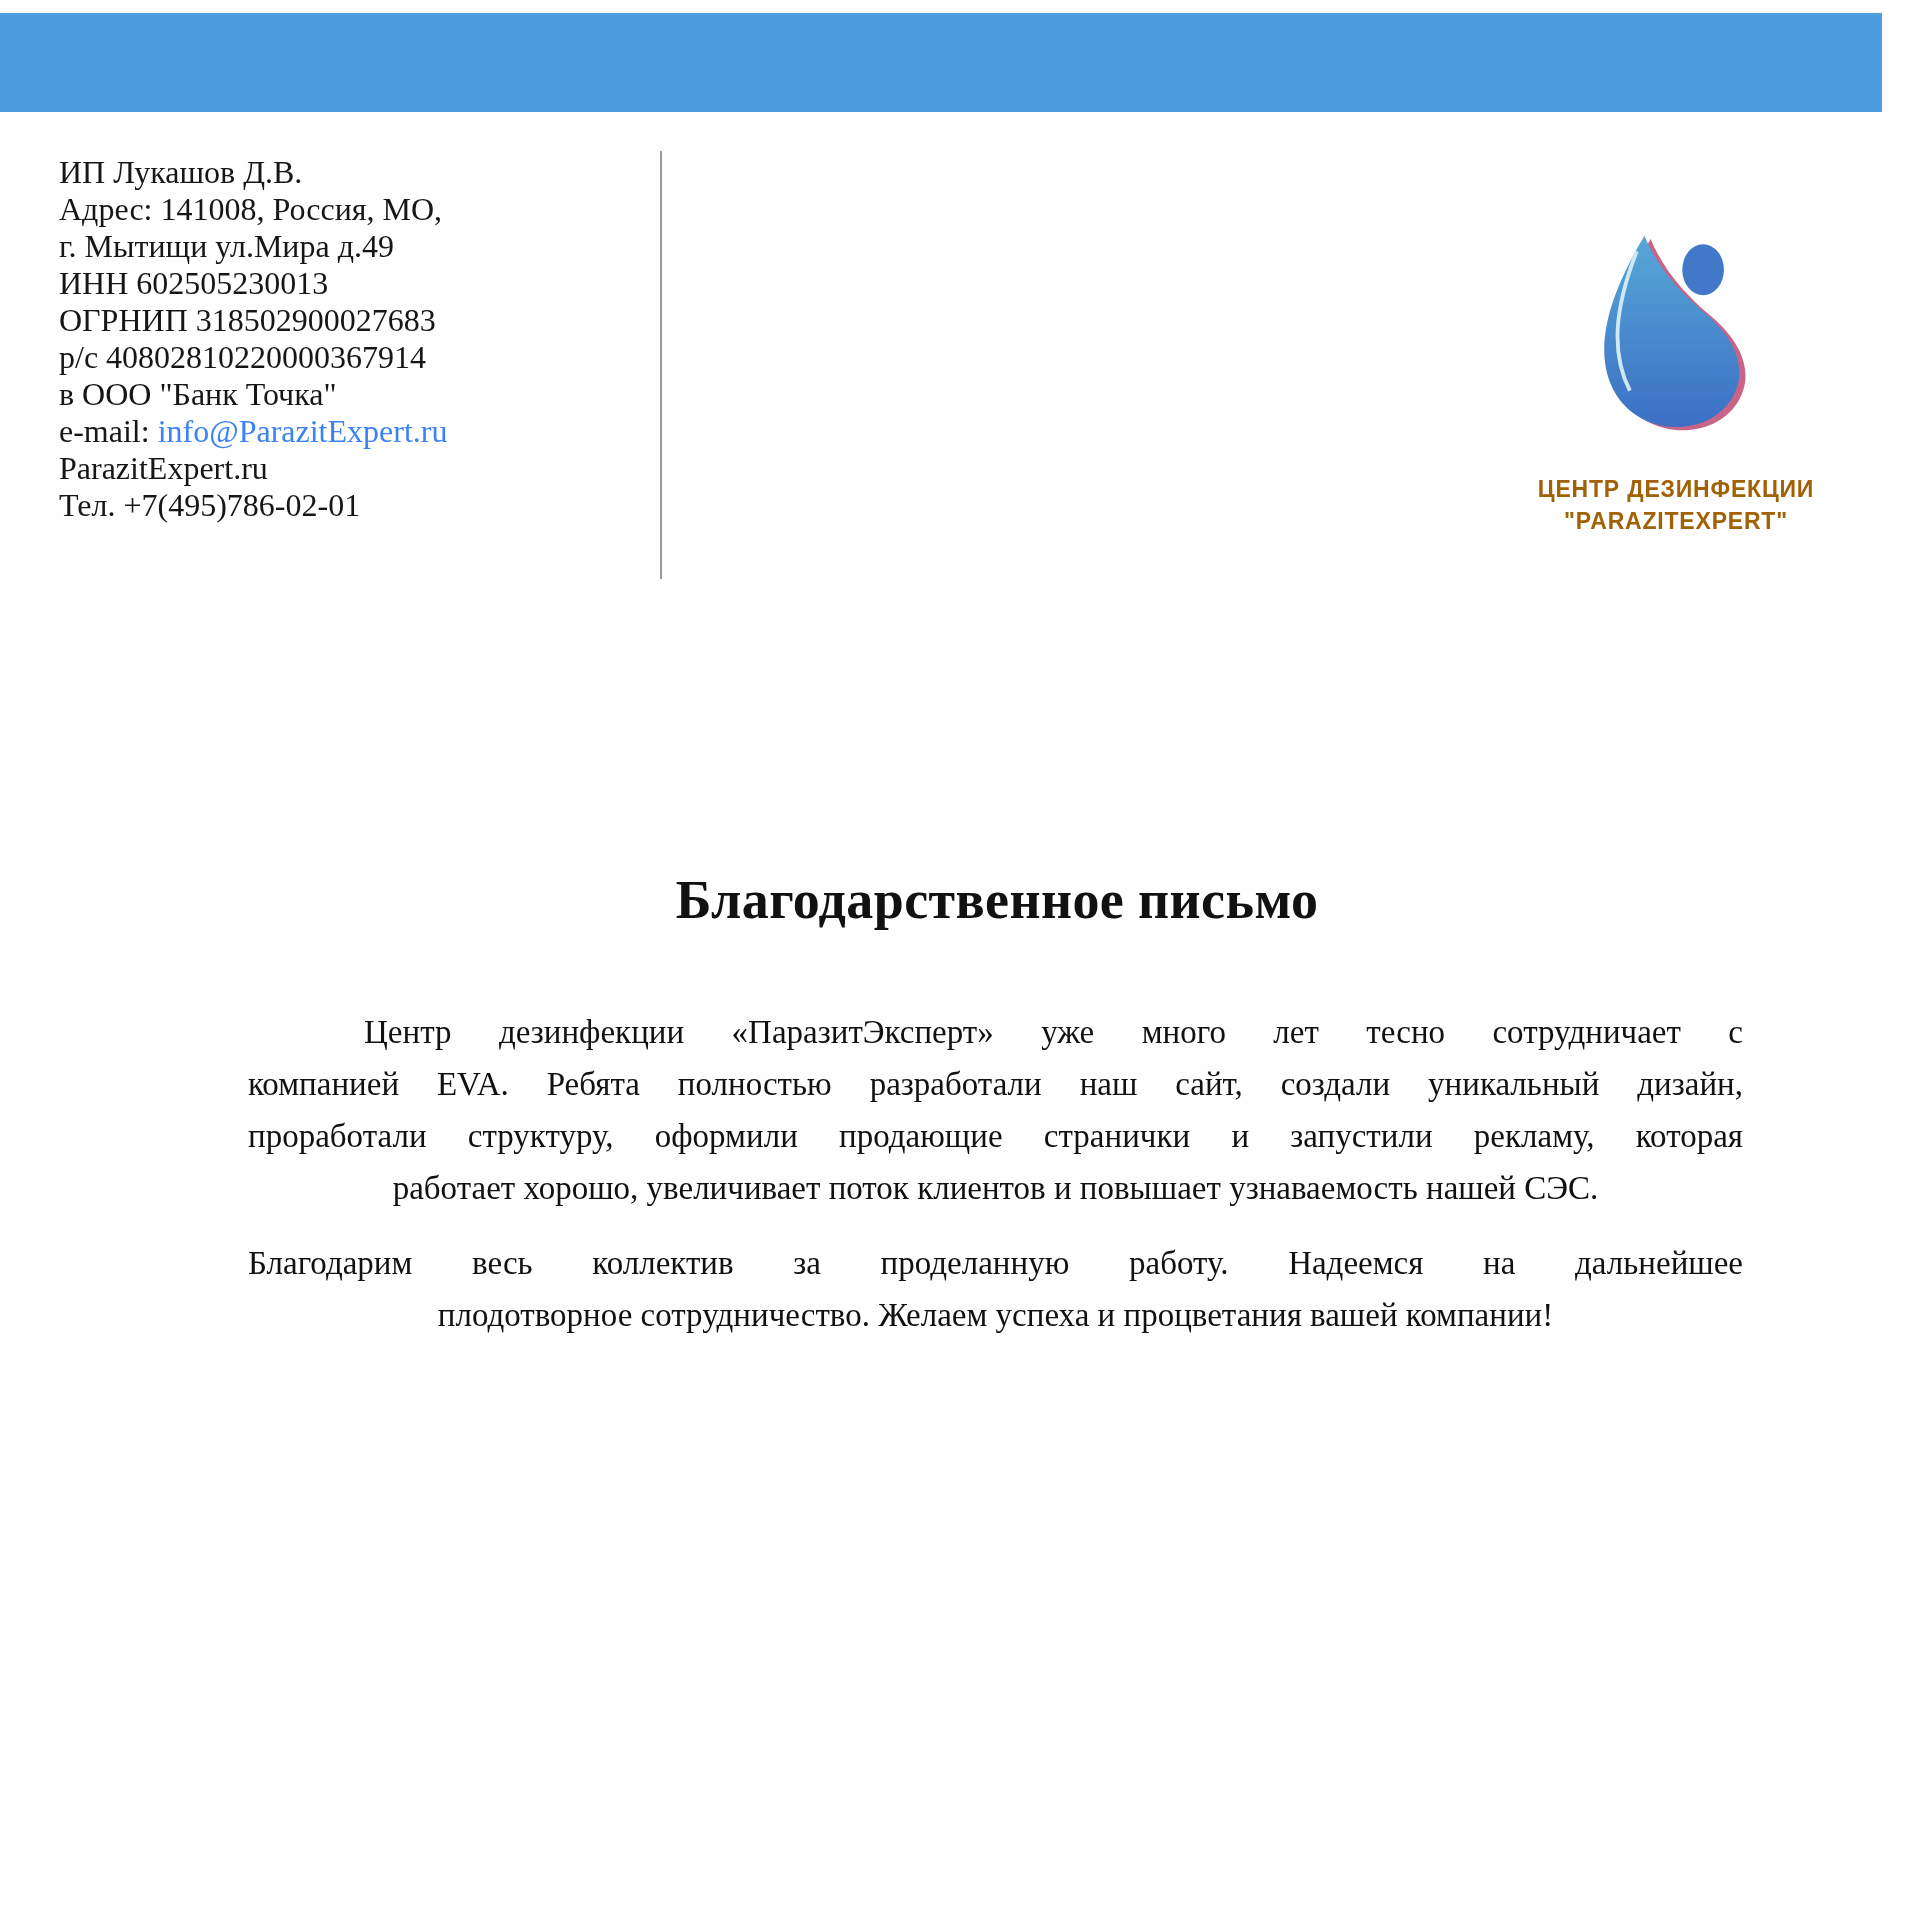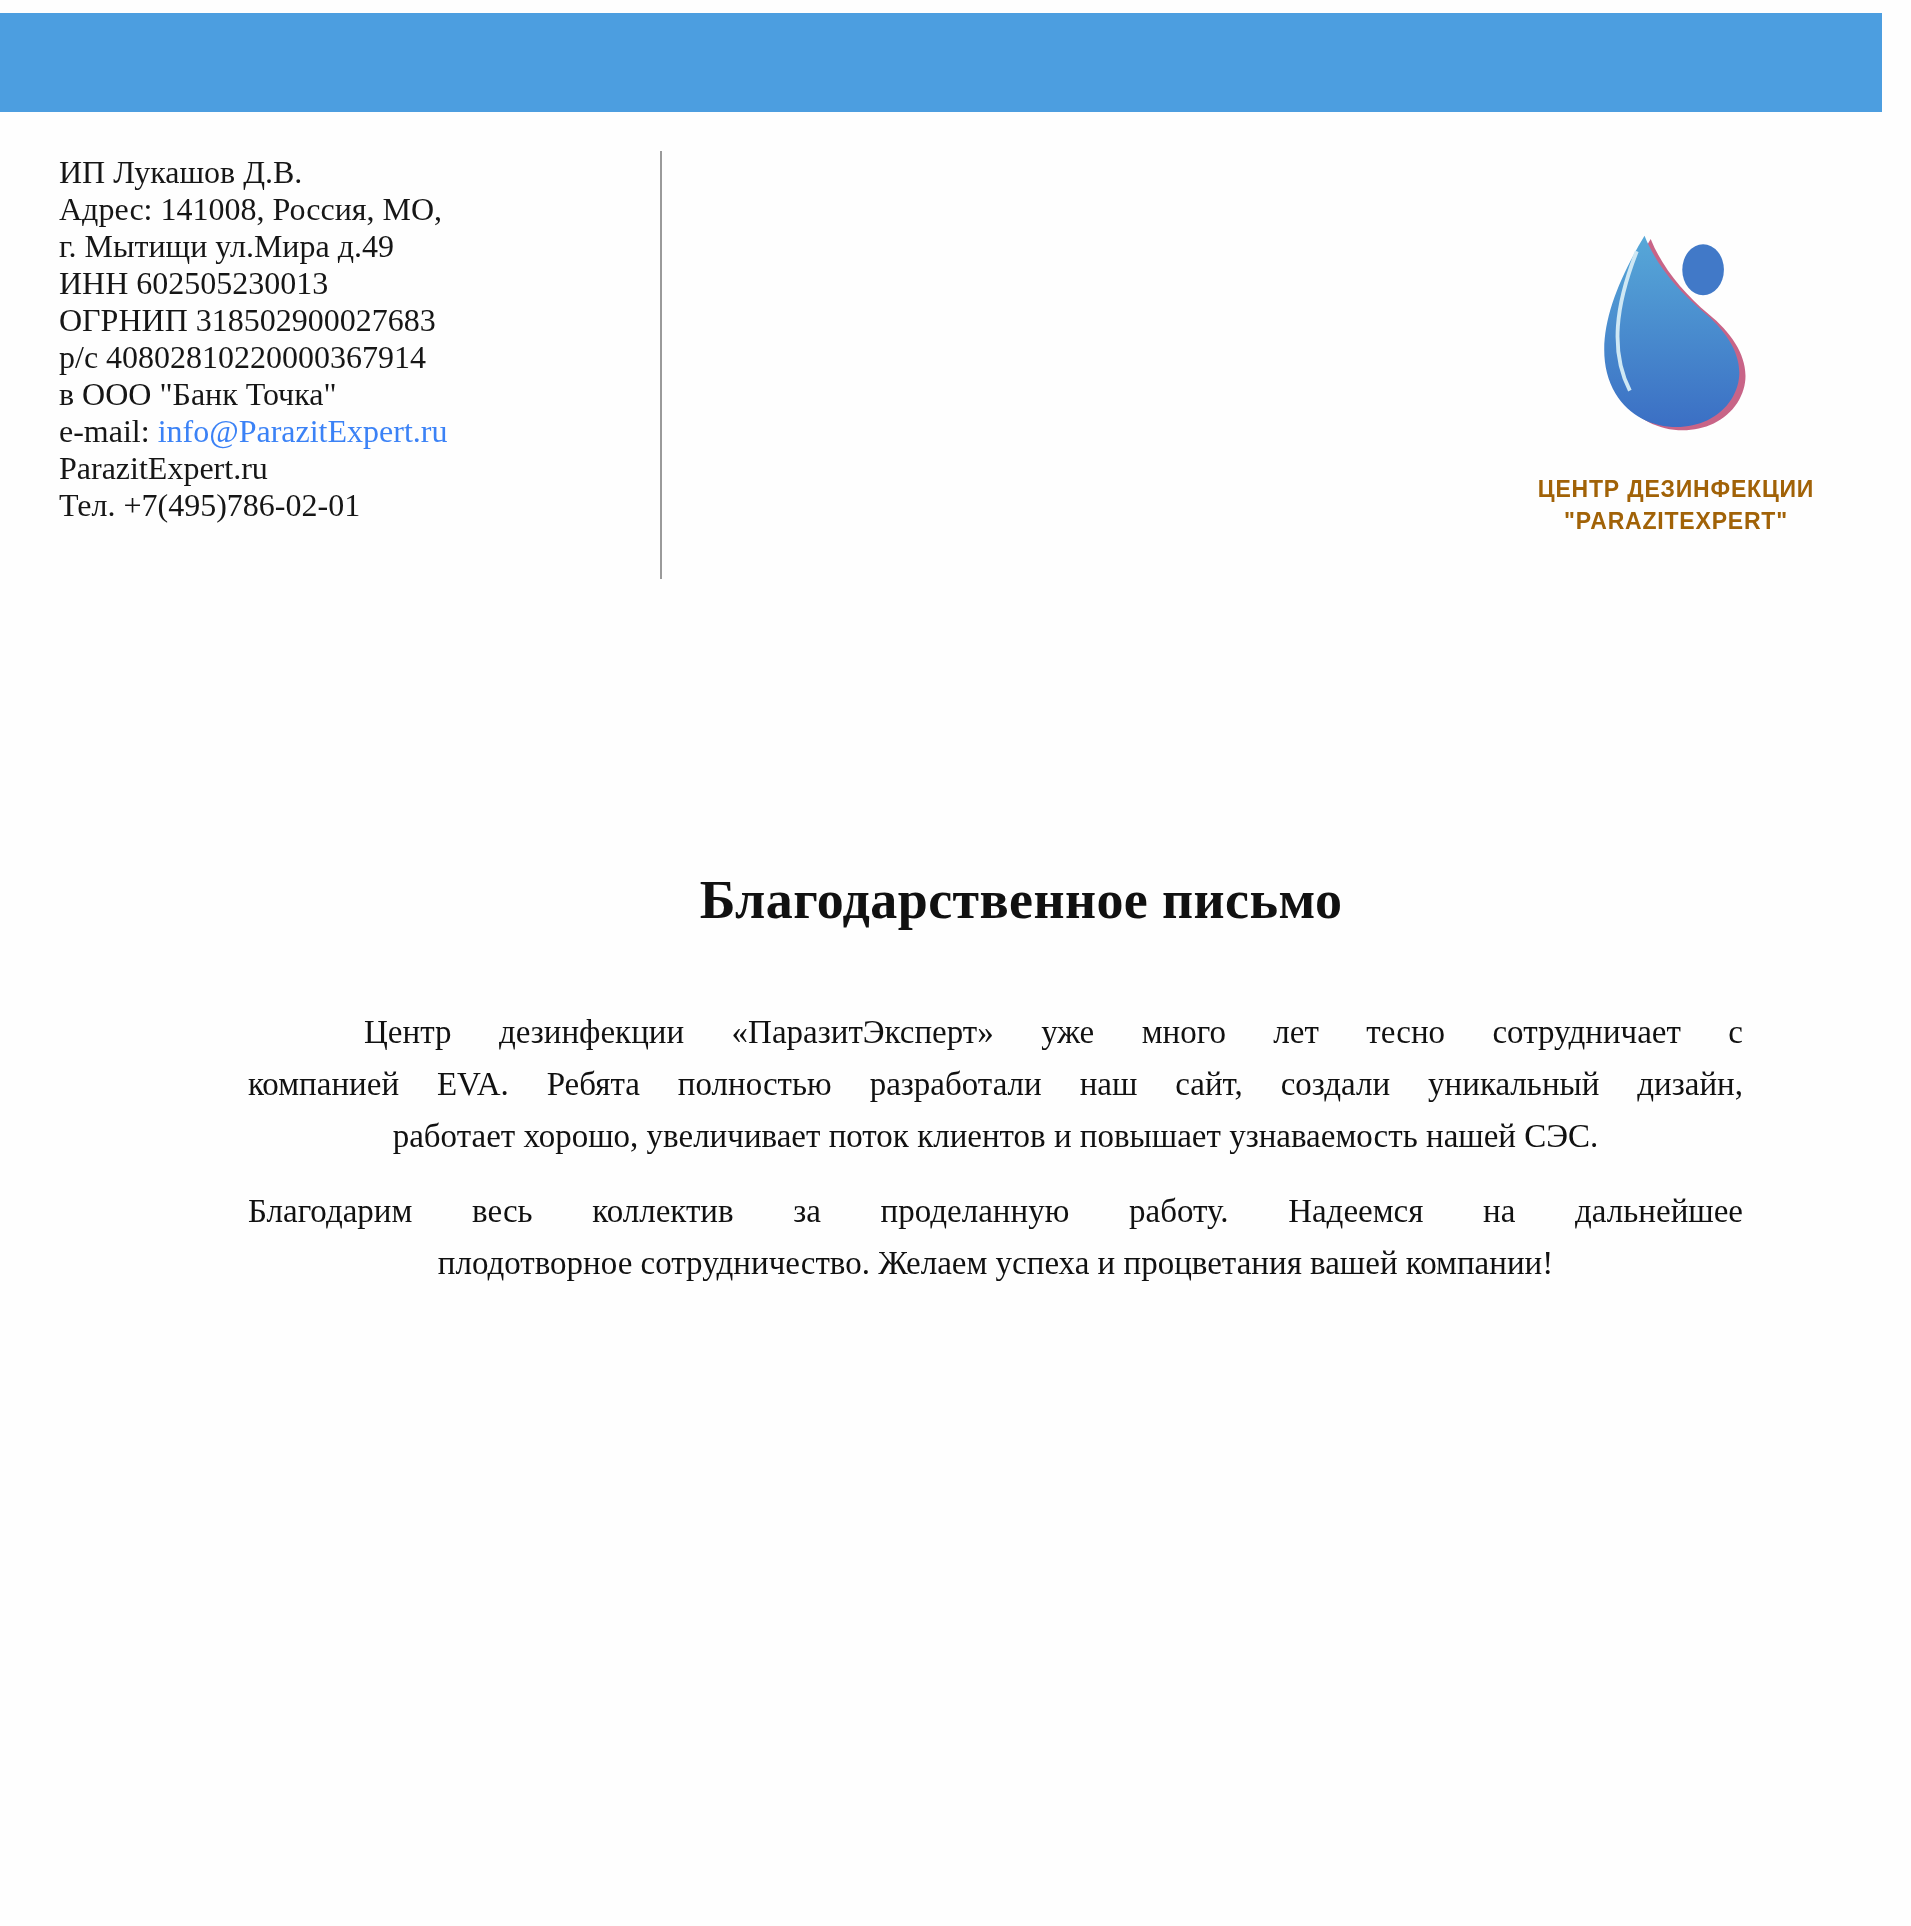--- a/index.html
+++ b/index.html
@@ -15,21 +15,21 @@
   .email-link{color:#3b82f6;}
   .v-divider{position:absolute;left:660px;top:151px;width:1.5px;height:428px;background:#9a9a9a;}
 
   
   .logo-art{position:absolute;left:1579px;top:228px;width:185px;height:216px;}
   .logo-text{position:absolute;left:1495px;top:473px;width:362px;text-align:center;
              font-family:"Liberation Sans",sans-serif;font-weight:bold;font-size:23px;
              line-height:32px;letter-spacing:0.8px;color:#a16207;}
 
   
-  .title{position:absolute;left:636px;top:869px;width:770px;text-align:center;
+  .title{position:absolute;left:612px;top:869px;width:770px;text-align:center;
          font-size:54px;font-weight:bold;letter-spacing:0.4px;color:#111;}
   .body-text{position:absolute;left:248px;top:1006px;width:1495px;font-size:33px;color:#111;}
   .body-text .jline{text-align:justify;text-align-last:justify;line-height:52px;white-space:normal;}
   .body-text .lline{text-align:center;line-height:52px;}
   .indent{text-indent:116px;}
   .para-gap{height:23px;}
 </style>
 </head>
 <body>
 
@@ -67,20 +67,21 @@
   <div class="logo-text">
     <div>ЦЕНТР ДЕЗИНФЕКЦИИ</div>
     <div>"PARAZITEXPERT"</div>
   </div>
 
   <div class="title">Благодарственное письмо</div>
 
   <div class="body-text">
     <div class="jline indent">Центр дезинфекции «ПаразитЭксперт» уже много лет тесно сотрудничает с</div>
     <div class="jline">компанией EVA. Ребята полностью разработали наш сайт, создали уникальный дизайн,</div>
+    <div class="jline">проработали структуру, оформили продающие странички и запустили рекламу, которая</div>
     <div class="lline">работает хорошо, увеличивает поток клиентов и повышает узнаваемость нашей СЭС.</div>
     <div class="para-gap"></div>
     <div class="jline">Благодарим весь коллектив за проделанную работу. Надеемся на дальнейшее</div>
     <div class="lline">плодотворное сотрудничество. Желаем успеха и процветания вашей компании!</div>
   </div>
 
 </div>
 
 
 </body></html>

